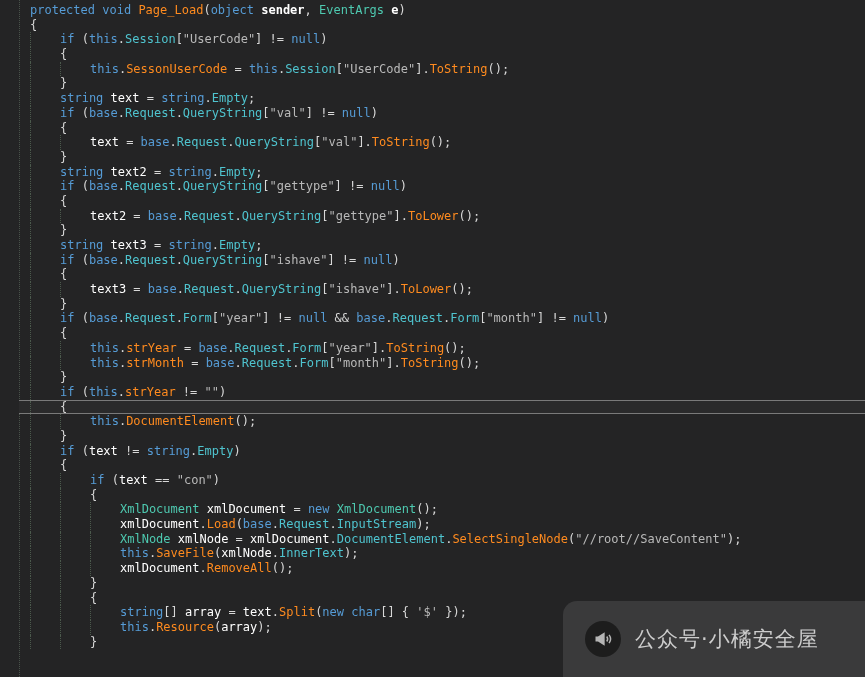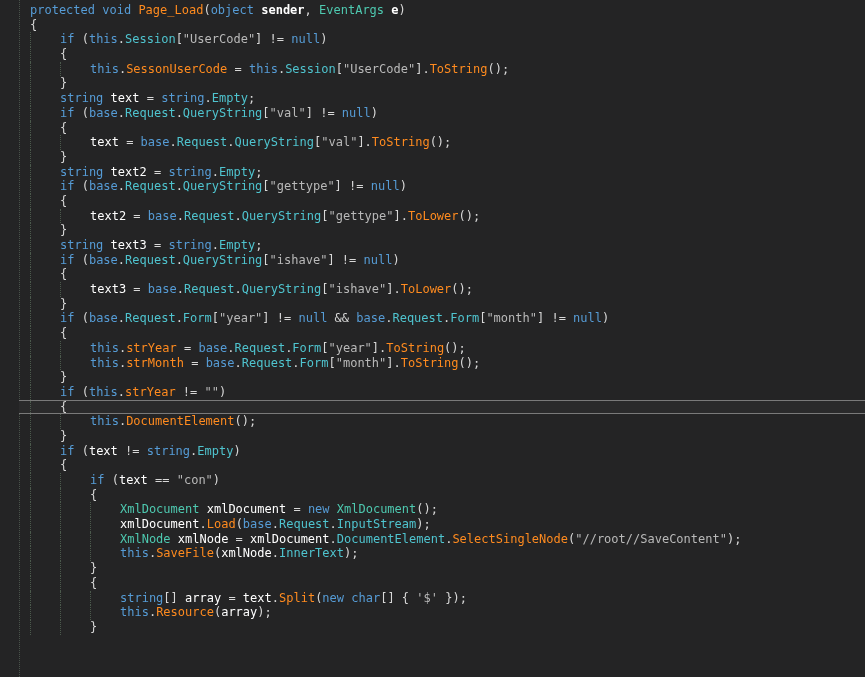--- a/index.html
+++ b/index.html
@@ -77,20 +77,31 @@
       <div class="line"><span class="guide"></span><span class="guide"></span><span style="color: rgb(86, 156, 214);">this</span><span style="color: rgb(216, 216, 216);">.</span><span style="color: rgb(255, 139, 31);">DocumentElement</span><span style="color: rgb(216, 216, 216);">();</span></div>
       <div class="line"><span class="guide"></span><span style="color: rgb(216, 216, 216);">}</span></div>
       <div class="line"><span class="guide"></span><span style="color: rgb(86, 156, 214);">if</span><span style="color: rgb(216, 216, 216);"> (</span><span style="color: rgb(255, 255, 255);">text</span><span style="color: rgb(216, 216, 216);"> != </span><span style="color: rgb(86, 156, 214);">string</span><span style="color: rgb(216, 216, 216);">.</span><span style="color: rgb(79, 196, 207);">Empty</span><span style="color: rgb(216, 216, 216);">)</span></div>
       <div class="line"><span class="guide"></span><span style="color: rgb(216, 216, 216);">{</span></div>
       <div class="line"><span class="guide"></span><span class="guide"></span><span style="color: rgb(86, 156, 214);">if</span><span style="color: rgb(216, 216, 216);"> (</span><span style="color: rgb(255, 255, 255);">text</span><span style="color: rgb(216, 216, 216);"> == </span><span style="color: rgb(185, 185, 185);">"con"</span><span style="color: rgb(216, 216, 216);">)</span></div>
       <div class="line"><span class="guide"></span><span class="guide"></span><span style="color: rgb(216, 216, 216);">{</span></div>
       <div class="line"><span class="guide"></span><span class="guide"></span><span class="guide"></span><span style="color: rgb(78, 201, 176);">XmlDocument</span><span style="color: rgb(255, 255, 255);"> xmlDocument</span><span style="color: rgb(216, 216, 216);"> = </span><span style="color: rgb(86, 156, 214);">new </span><span style="color: rgb(78, 201, 176);">XmlDocument</span><span style="color: rgb(216, 216, 216);">();</span></div>
       <div class="line"><span class="guide"></span><span class="guide"></span><span class="guide"></span><span style="color: rgb(255, 255, 255);">xmlDocument</span><span style="color: rgb(216, 216, 216);">.</span><span style="color: rgb(255, 139, 31);">Load</span><span style="color: rgb(216, 216, 216);">(</span><span style="color: rgb(86, 156, 214);">base</span><span style="color: rgb(216, 216, 216);">.</span><span style="color: rgb(79, 196, 207);">Request</span><span style="color: rgb(216, 216, 216);">.</span><span style="color: rgb(79, 196, 207);">InputStream</span><span style="color: rgb(216, 216, 216);">);</span></div>
       <div class="line"><span class="guide"></span><span class="guide"></span><span class="guide"></span><span style="color: rgb(78, 201, 176);">XmlNode</span><span style="color: rgb(255, 255, 255);"> xmlNode</span><span style="color: rgb(216, 216, 216);"> = </span><span style="color: rgb(255, 255, 255);">xmlDocument</span><span style="color: rgb(216, 216, 216);">.</span><span style="color: rgb(79, 196, 207);">DocumentElement</span><span style="color: rgb(216, 216, 216);">.</span><span style="color: rgb(255, 139, 31);">SelectSingleNode</span><span style="color: rgb(216, 216, 216);">(</span><span style="color: rgb(185, 185, 185);">"//root//SaveContent"</span><span style="color: rgb(216, 216, 216);">);</span></div>
       <div class="line"><span class="guide"></span><span class="guide"></span><span class="guide"></span><span style="color: rgb(86, 156, 214);">this</span><span style="color: rgb(216, 216, 216);">.</span><span style="color: rgb(255, 139, 31);">SaveFile</span><span style="color: rgb(216, 216, 216);">(</span><span style="color: rgb(255, 255, 255);">xmlNode</span><span style="color: rgb(216, 216, 216);">.</span><span style="color: rgb(79, 196, 207);">InnerText</span><span style="color: rgb(216, 216, 216);">);</span></div>
+      <div class="line"><span class="guide"></span><span class="guide"></span><span class="guide"></span><span style="color: rgb(255, 255, 255);">xmlDocument</span><span style="color: rgb(216, 216, 216);">.</span><span style="color: rgb(255, 139, 31);">RemoveAll</span><span style="color: rgb(216, 216, 216);">();</span></div>
       <div class="line"><span class="guide"></span><span class="guide"></span><span style="color: rgb(216, 216, 216);">}</span></div>
       <div class="line"><span class="guide"></span><span class="guide"></span><span style="color: rgb(216, 216, 216);">{</span></div>
       <div class="line"><span class="guide"></span><span class="guide"></span><span class="guide"></span><span style="color: rgb(86, 156, 214);">string</span><span style="color: rgb(216, 216, 216);">[]</span><span style="color: rgb(255, 255, 255);"> array</span><span style="color: rgb(216, 216, 216);"> = </span><span style="color: rgb(255, 255, 255);">text</span><span style="color: rgb(216, 216, 216);">.</span><span style="color: rgb(255, 139, 31);">Split</span><span style="color: rgb(216, 216, 216);">(</span><span style="color: rgb(86, 156, 214);">new char</span><span style="color: rgb(216, 216, 216);">[] { </span><span style="color: rgb(185, 185, 185);">'$'</span><span style="color: rgb(216, 216, 216);"> });</span></div>
       <div class="line"><span class="guide"></span><span class="guide"></span><span class="guide"></span><span style="color: rgb(86, 156, 214);">this</span><span style="color: rgb(216, 216, 216);">.</span><span style="color: rgb(255, 139, 31);">Resource</span><span style="color: rgb(216, 216, 216);">(</span><span style="color: rgb(255, 255, 255);">array</span><span style="color: rgb(216, 216, 216);">);</span></div>
       <div class="line"><span class="guide"></span><span class="guide"></span><span style="color: rgb(216, 216, 216);">}</span></div>
     </div>
 
+  <div class="watermark">
+    <div class="wm-icon">
+      <svg width="20" height="20" viewBox="0 0 24 24" aria-hidden="true">
+        <path d="M14 4 L6 9 H3 v6 h3 l8 5 z" fill="#b5b5b5"></path>
+        <path d="M16.5 9 q2.2 3 0 6" stroke="#b5b5b5" stroke-width="1.8" fill="none"></path>
+        <path d="M19.3 7 q3.6 5 0 10" stroke="#b5b5b5" stroke-width="1.8" fill="none"></path>
+      </svg>
+    </div>
+    <span class="wm-text">公众号·小橘安全屋</span>
+  </div>
 </div>
 
 </body></html>

